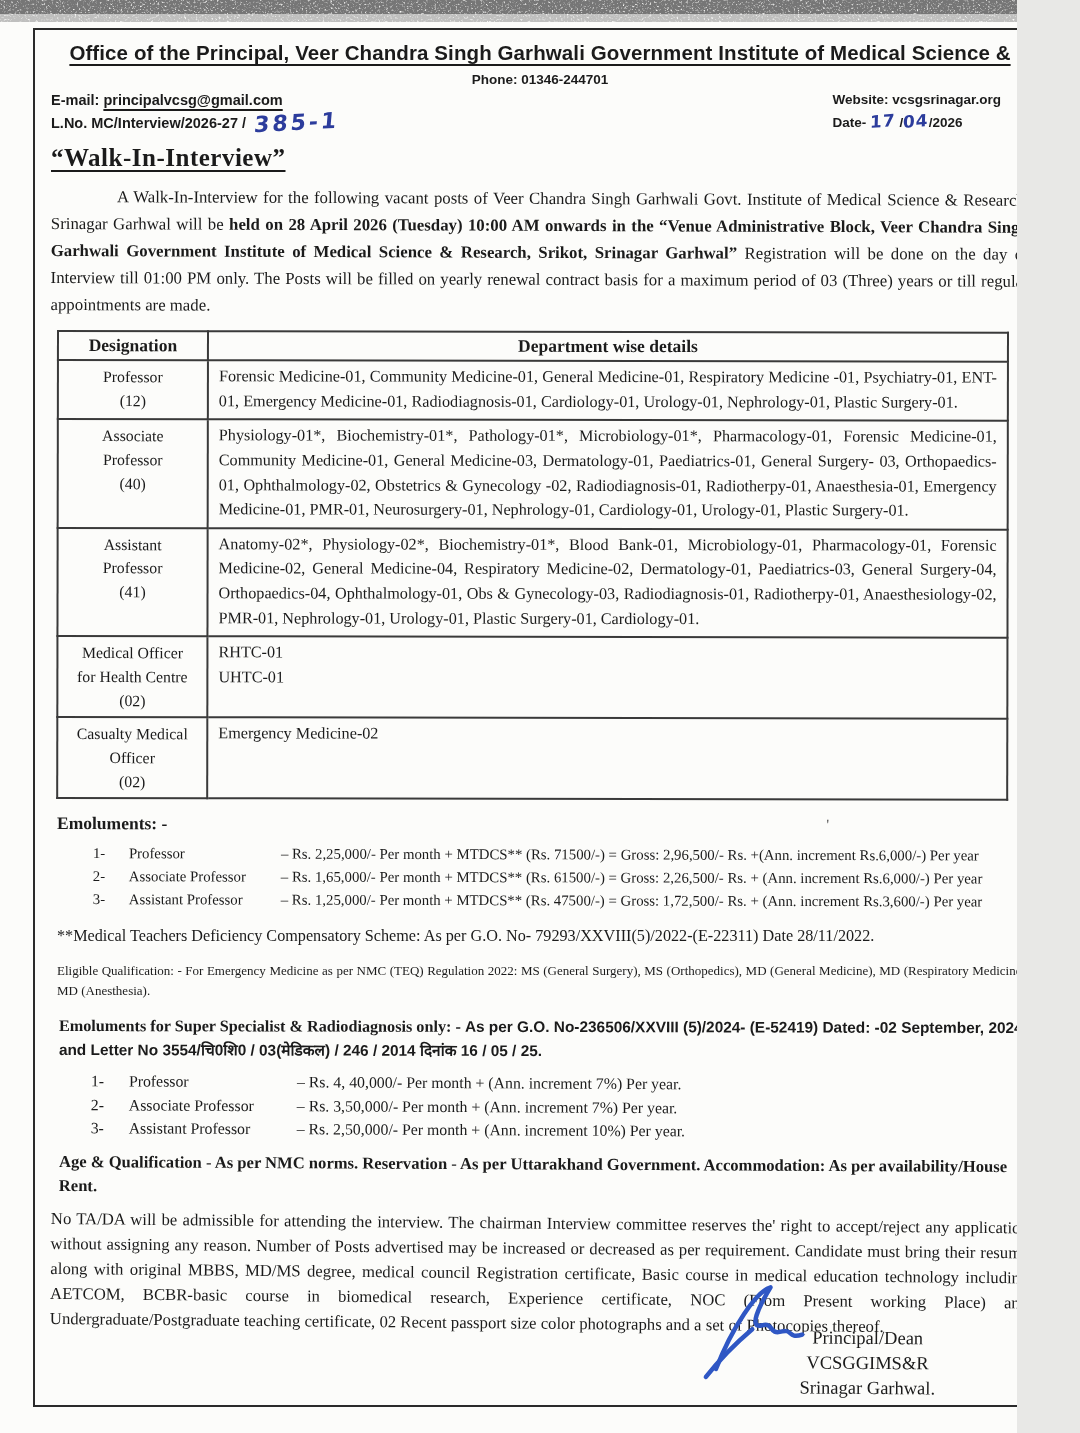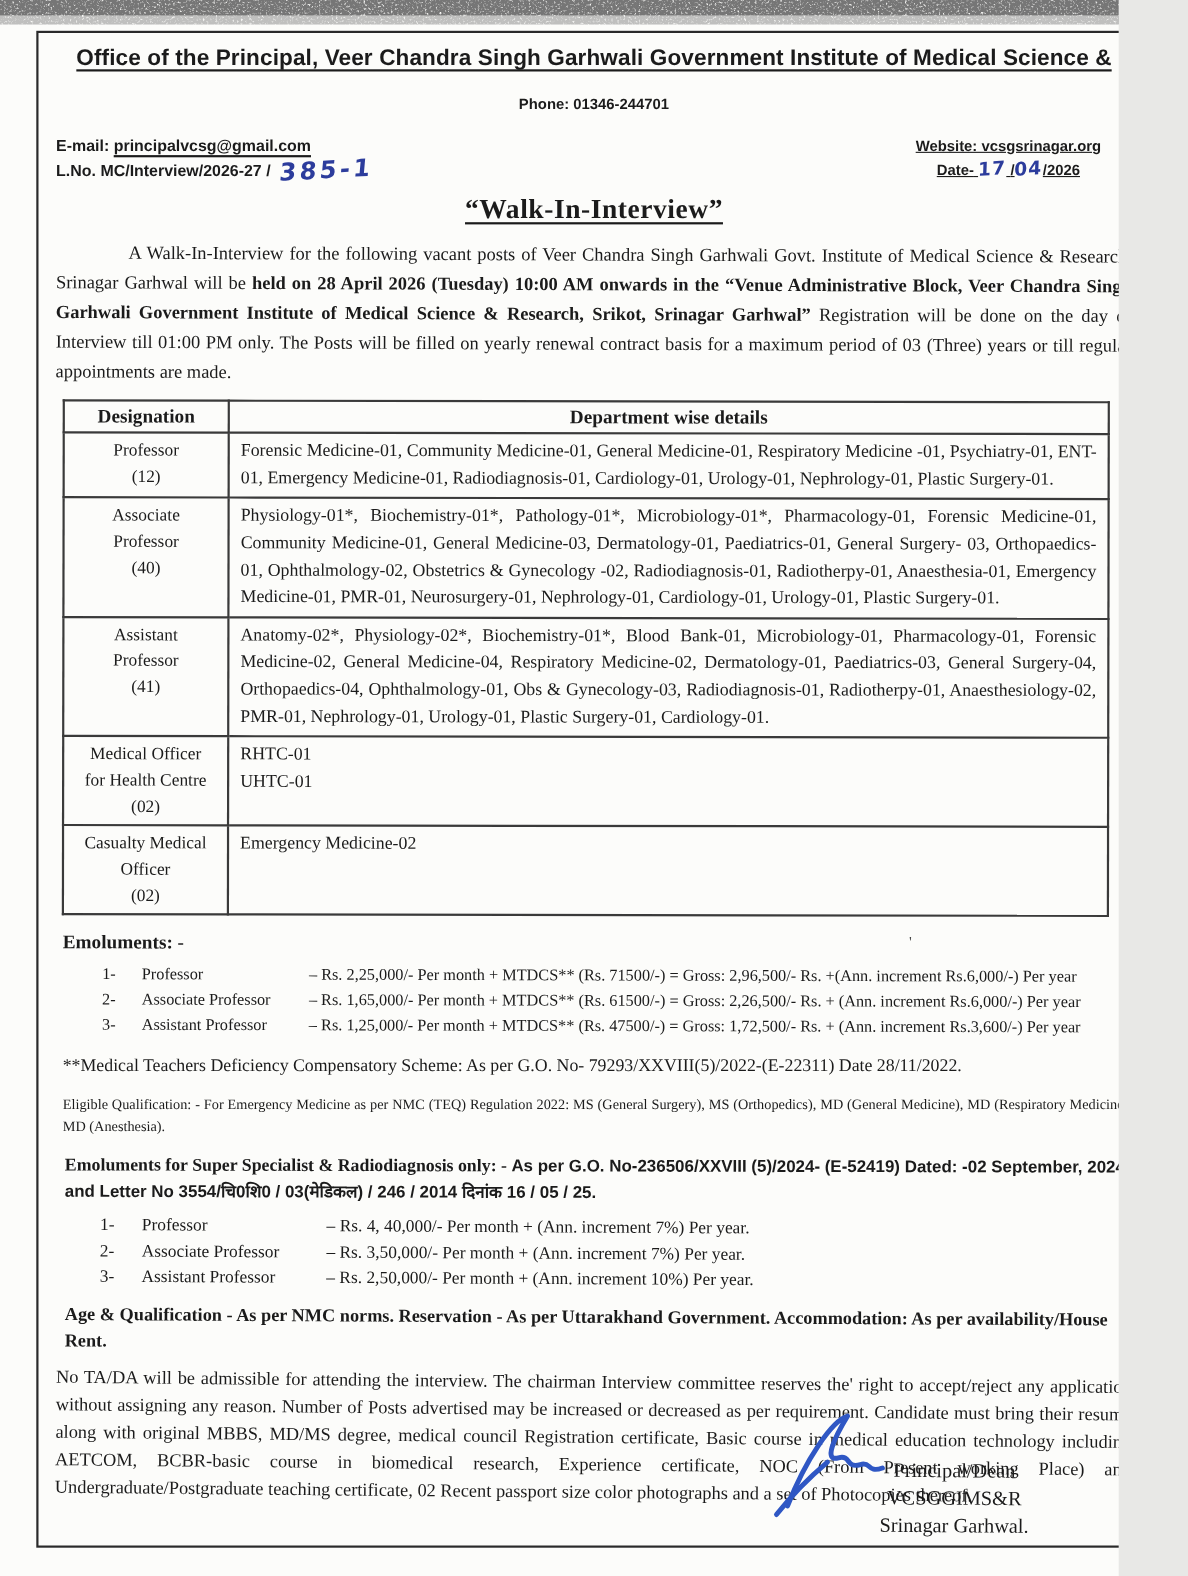--- a/index.html
+++ b/index.html
@@ -25,39 +25,39 @@
   .u { text-decoration: underline; text-decoration-thickness: 2px; text-underline-offset: 4px; }
 
   .org-title {
     text-align: center;
     font-family: "Liberation Sans", sans-serif;
     font-weight: 700;
     font-size: 20.5px;
     line-height: 1.5;
     letter-spacing: 0.1px;
   }
-  .phone { text-align: center; font-family: "Liberation Sans", sans-serif; font-weight: 700; font-size: 13.5px; margin-top: 18px; }
-
-  .contact-row { display: flex; justify-content: space-between; margin-top: 23px; }
+  .phone { text-align: center; font-family: "Liberation Sans", sans-serif; font-weight: 700; font-size: 13.5px; margin-top: 3px; }
+
+  .contact-row { display: flex; justify-content: space-between; margin-top: 5px; }
   .contact-left { font-family: "Liberation Sans", sans-serif; font-size: 14.5px; }
   .email-line { font-weight: 700; }
   .lno-line { font-weight: 600; margin-top: 2px; }
-  .contact-right { font-family: "Liberation Sans", sans-serif; font-size: 13.5px; font-weight: 700; text-align: center; padding-right: 28px; text-decoration: underline; }
+  .contact-right { font-family: "Liberation Sans", sans-serif; font-size: 13.5px; font-weight: 700; text-align: left; padding-right: 28px; }
   .date-line { margin-top: 4px; }
 
   .hw {
     display: inline-block;
     font-family: "DejaVu Sans", sans-serif;
     color: #2c3c9c;
     font-weight: 600;
   }
   .hw-lno { font-size: 22px; letter-spacing: 3px; transform: rotate(-3deg) skewX(-8deg); margin-left: 8px; vertical-align: -2px; }
   .hw-date { font-size: 17px; transform: rotate(-4deg) skewX(-6deg); letter-spacing: 1px; }
 
-  .doc-title { text-align: center; margin-top: 9px; font-weight: 700; font-size: 25px; letter-spacing: 0.5px; }
+  .doc-title { margin-top: 9px; font-weight: 700; font-size: 25px; letter-spacing: 0.5px; }
 
   .intro {
     margin-top: 12px;
     font-size: 16.8px;
     line-height: 1.6;
     text-align: justify;
     text-indent: 66px;
     transform: rotate(0.22deg);
     transform-origin: left top;
   }

